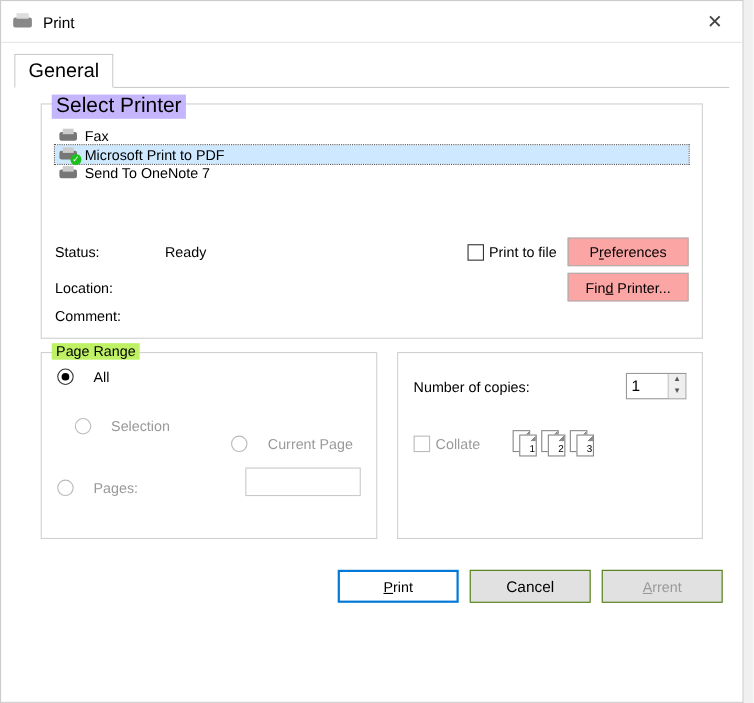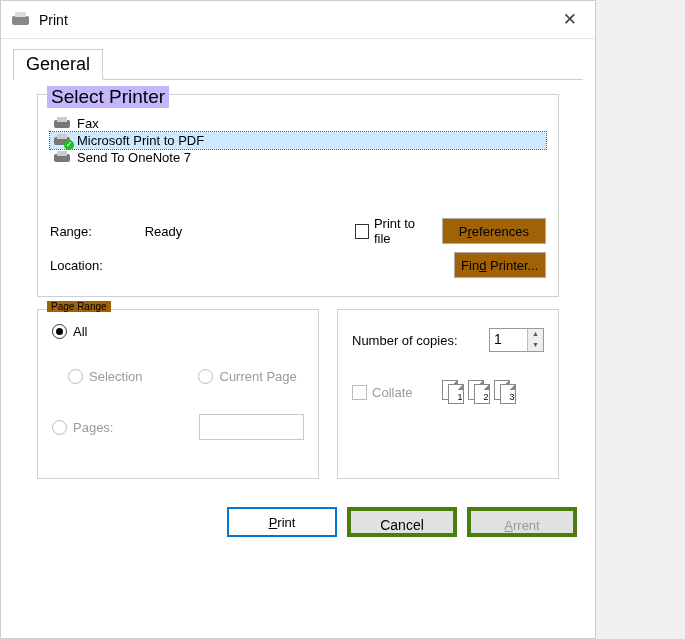--- a/index.html
+++ b/index.html
@@ -1,17 +1,17 @@
 <!DOCTYPE html>
 <html><head>
 <meta charset="utf-8">
 <style>
 * { box-sizing: border-box; margin: 0; padding: 0; font-family: "Segoe UI", Tahoma, sans-serif; font-size: 13px; }
 body { background: #f0f0f0; width: 685px; height: 639px; }
-.dialog { width: 596px; height: 639px; background: #fff; border: 1px solid #ccc; position: relative; }
+.dialog { width: 676px; height: 639px; background: #fff; border: 1px solid #ccc; position: relative; }
 
 .titlebar { height: 38px; display: flex; align-items: center; padding: 0 10px; border-bottom: 1px solid #e5e5e5; }
 .titlebar .title { margin-left: 8px; font-size: 14px; }
 .titlebar .close { margin-left: auto; font-size: 17px; color: #444; padding: 0 8px; cursor: default; font-family: Arial; }
 
 .tabs { padding: 10px 12px 0 12px; }
 .tab-strip { border-bottom: 1px solid #ccc; display: flex; }
 .tab { background: #fff; border: 1px solid #ccc; border-bottom: 1px solid #fff; margin-bottom: -1px; padding: 4px 12px; font-size: 18px; }
 
 .content { padding: 14px 24px 6px 24px; }
@@ -25,49 +25,49 @@
 
 .status-row { display: flex; align-items: center; margin-bottom: 6px; font-size: 14px; }
 .status-label { width: 100px; }
 .status-value { flex: 0 0 210px; }
 .spacer { flex: 1; }
 
 .checkboxline { display: inline-flex; align-items: center; gap: 5px; margin-right: 10px; font-size: 14px; }
 .faux-check { width: 15px; height: 15px; border: 1px solid #333; background: #fff; display:inline-block; }
 .faux-check.disabled { border-color: #bbb; }
 
-.winbtn { background: #a16207; border: 1px solid #adadad; padding: 4px 0; width: 110px; font-size: 14px; text-align: center; cursor: default; }
+.winbtn { background: #fca5a5; border: 1px solid #adadad; padding: 4px 0; width: 110px; font-size: 14px; text-align: center; cursor: default; }
 .winbtn .ul { text-decoration: underline; }
 
 .row2 { display: flex; gap: 18px; }
 .left-box, .right-box { border: 1px solid #d0d0d0; padding: 14px 14px; flex:1; position: relative; height: 170px;}
-.left-box .legend { position: absolute; top: -9px; left: 9px; background: #a16207; padding: 0 4px; font-size: 10px;}
-
-.radio-row { display: flex; align-items: center; gap: 6px; margin-bottom: 14px; font-size: 14px; }
+.left-box .legend { position: absolute; top: -9px; left: 9px; background: #bef264; padding: 0 4px; font-size: 13px;}
+
+.radio-row { display: flex; align-items: flex-end; gap: 18px; margin-bottom: 14px; font-size: 14px; }
 .faux-radio { width: 15px; height: 15px; border: 1.5px solid #333; border-radius: 50%; display:inline-flex; align-items:center; justify-content:center; }
 .faux-radio.disabled { border-color: #bbb; }
 .faux-radio .dot { width: 7px; height:7px; background:#000; border-radius:50%; }
 .disabled-text { color: #9a9a9a; }
 
 .pages-input { width: 105px; height: 26px; border: 1px solid #c9c9c9; background:#fff; }
 
 .copies-row { display:flex; align-items:center; gap:8px; margin-bottom:28px; margin-top:4px; font-size:14px;}
 .spinner { display:flex; border:1px solid #999; height:24px; width:55px; }
 .spinner .val { flex:1; padding: 2px 4px; font-size:14px;}
 .spinner .arrows { width:16px; display:flex; flex-direction:column; border-left:1px solid #bbb;}
 .spinner .arrow { flex:1; text-align:center; font-size:7px; line-height:10px; color:#555; background:#eee;}
 
 .collate-icons { display:inline-flex; gap:1px; margin-left:20px;}
 .page-pair { display:inline-flex; margin-right:3px;}
 .pg { width:16px; height:20px; border:1px solid #888; background:#fff; font-size:9px; display:flex; align-items:flex-end; justify-content:flex-end; padding:1px; position:relative;}
 .pg.front { margin-left:-10px; margin-top:4px; z-index:2;}
 .pg .corner{ position:absolute; top:0; right:0; width:5px; height:5px; background:linear-gradient(135deg, transparent 49%, #888 50%);}
 
 .footer { display:flex; gap:10px; justify-content:flex-end; padding: 22px 18px 0 0;}
-.footbtn { width: 110px; height: 30px; text-align:center; line-height:28px; font-size:14px; border:4px solid #4d7c0f; background:#e1e1e1;}
+.footbtn { width: 110px; height: 30px; text-align:center; line-height:28px; font-size:14px; border:1px solid #4d7c0f; background:#e1e1e1;}
 .footbtn.primary { background:#fff; border:2px solid #0078d7; line-height:26px;}
 .footbtn.disabled { color:#9a9a9a; }
 .footbtn .ul { text-decoration: underline; }
 
 .printer-icon{width:18px;height:13px;position:relative;display:inline-block;}
 .printer-icon::before{content:'';position:absolute;left:1px;top:3px;width:16px;height:8px;background:#777;border-radius:2px;}
 .printer-icon::after{content:'';position:absolute;left:4px;top:0;width:10px;height:5px;background:#ccc;}
 .printer-icon .ok{position:absolute;right:-3px;bottom:-3px;width:10px;height:10px;border-radius:50%;background:#1dbf1d;color:#fff;font-size:8px;text-align:center;line-height:10px;}
 
 .head-icon{width:20px;height:15px;position:relative;display:inline-block;}
@@ -106,35 +106,38 @@
               </span>
               <span>Microsoft Print to PDF</span>
             </div>
             <div class="printer-item">
               <span class="printer-icon"></span>
               <span>Send To OneNote 7</span>
             </div>
           </div>
 
         <div class="status-row">
-          <span class="status-label">Range:</span>
+          <span class="status-label">Status:</span>
           <span class="status-value">Ready</span>
           <span class="spacer"></span>
           <span class="checkboxline">
             <span class="faux-check"></span>
             <span>Print to file</span>
           </span>
           <span class="winbtn"><span>P</span><span class="ul">r</span><span>eferences</span></span>
         </div>
         <div class="status-row">
           <span class="status-label">Location:</span>
           <span class="status-value"></span>
           <span class="spacer"></span>
           <span style="width:131px;"></span>
           <span class="winbtn"><span>Fin</span><span class="ul">d</span><span> Printer...</span></span>
+        </div>
+        <div class="status-row" style="margin-bottom:0;">
+          <span class="status-label">Comment:</span>
         </div>
       </div>
 
       <div class="row2">
         <div class="left-box">
           <div class="legend">Page Range</div>
           <div class="radio-row">
             <span class="faux-radio">
                 <span class="dot"></span>
               </span>

